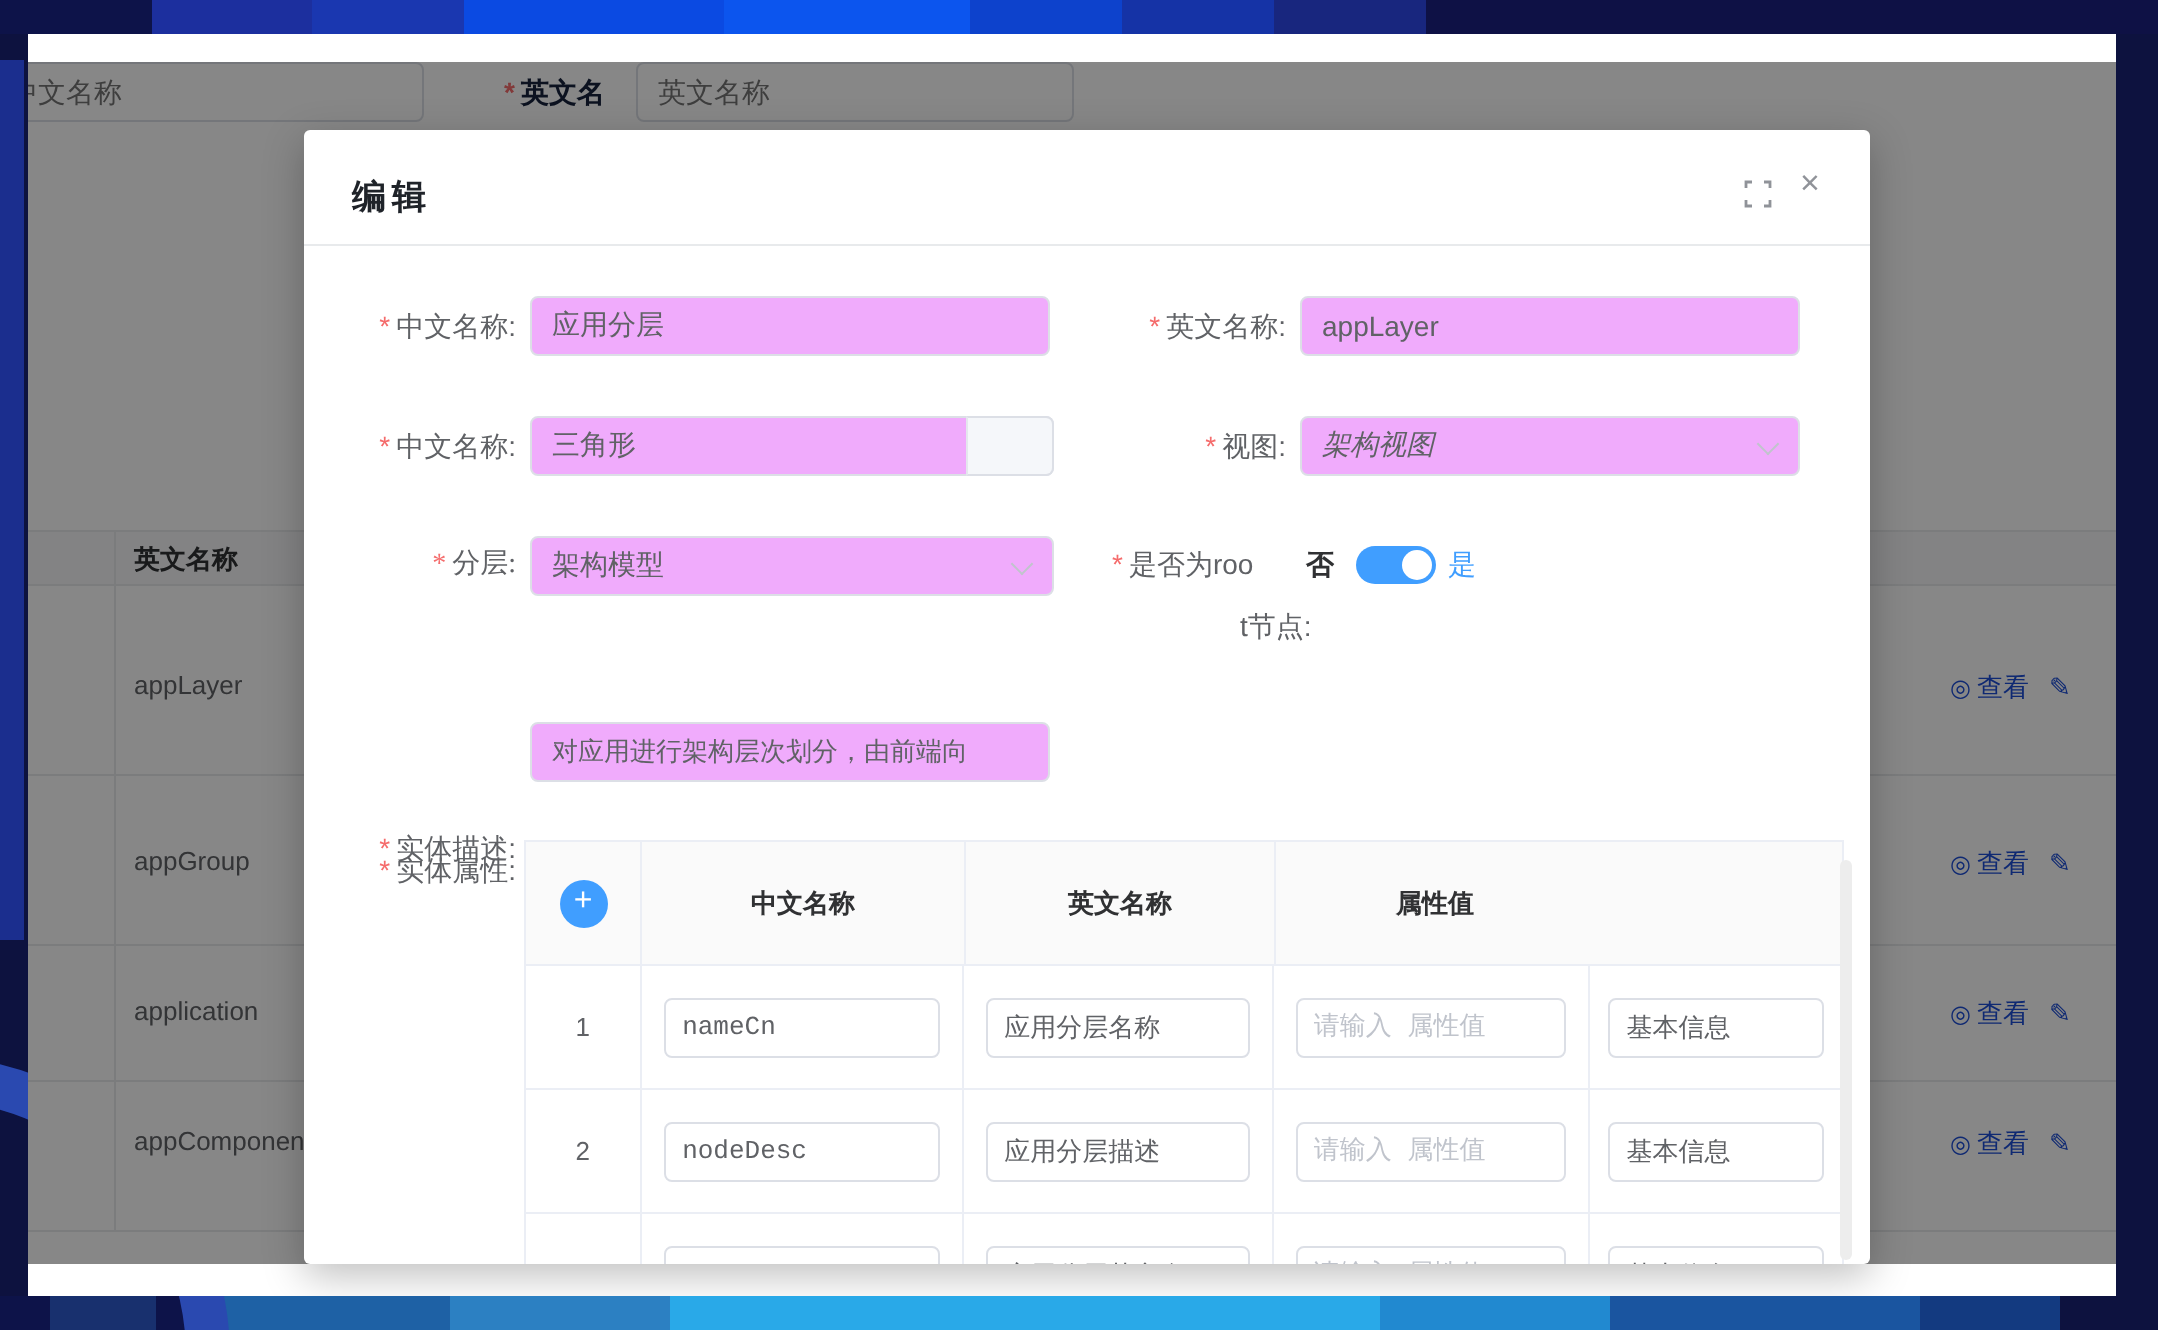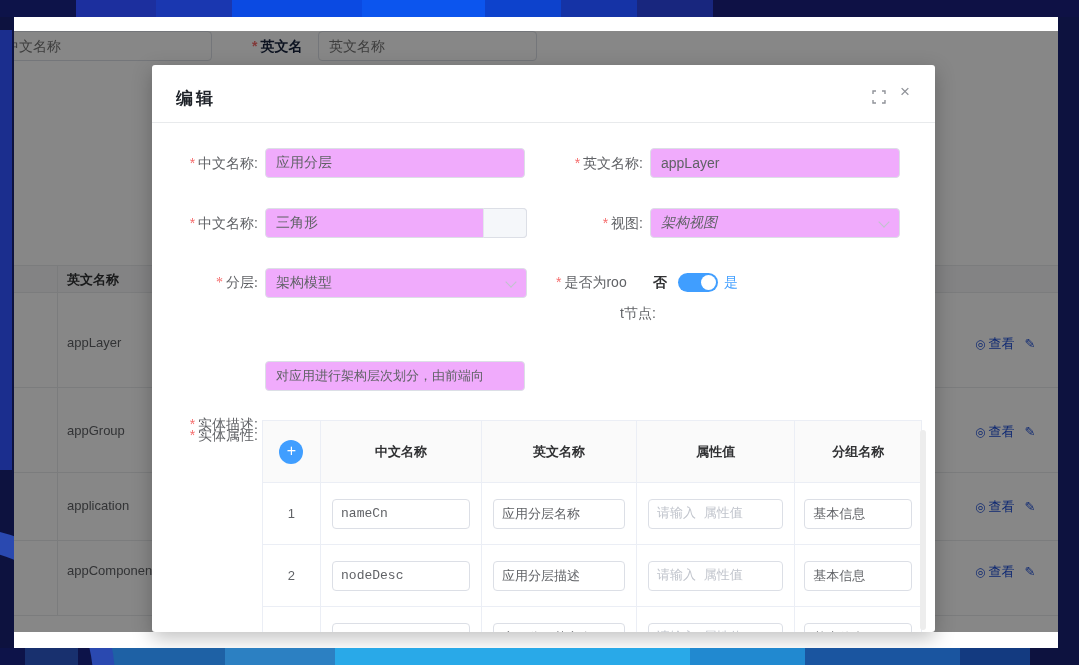--- a/index.html
+++ b/index.html
@@ -197,23 +197,20 @@
           </div>
           <div class="at-cell c1">
               <span class="at-head-label">中文名称</span>
             </div>
           <div class="at-cell c2">
               <span class="at-head-label">英文名称</span>
             </div>
           <div class="at-cell c3">
               <span class="at-head-label">属性值</span>
             </div>
-          <div class="at-cell c4">
-              <span class="at-head-label">分组名称</span>
-            </div>
         </div>
 
         <div class="at-row">
           <div class="at-cell c0">
               <span class="at-num">1</span>
             </div>
           <div class="at-cell c1">
               <input class="at-input" readonly="" value="nameCn" style="">
             </div>
           <div class="at-cell c2">

